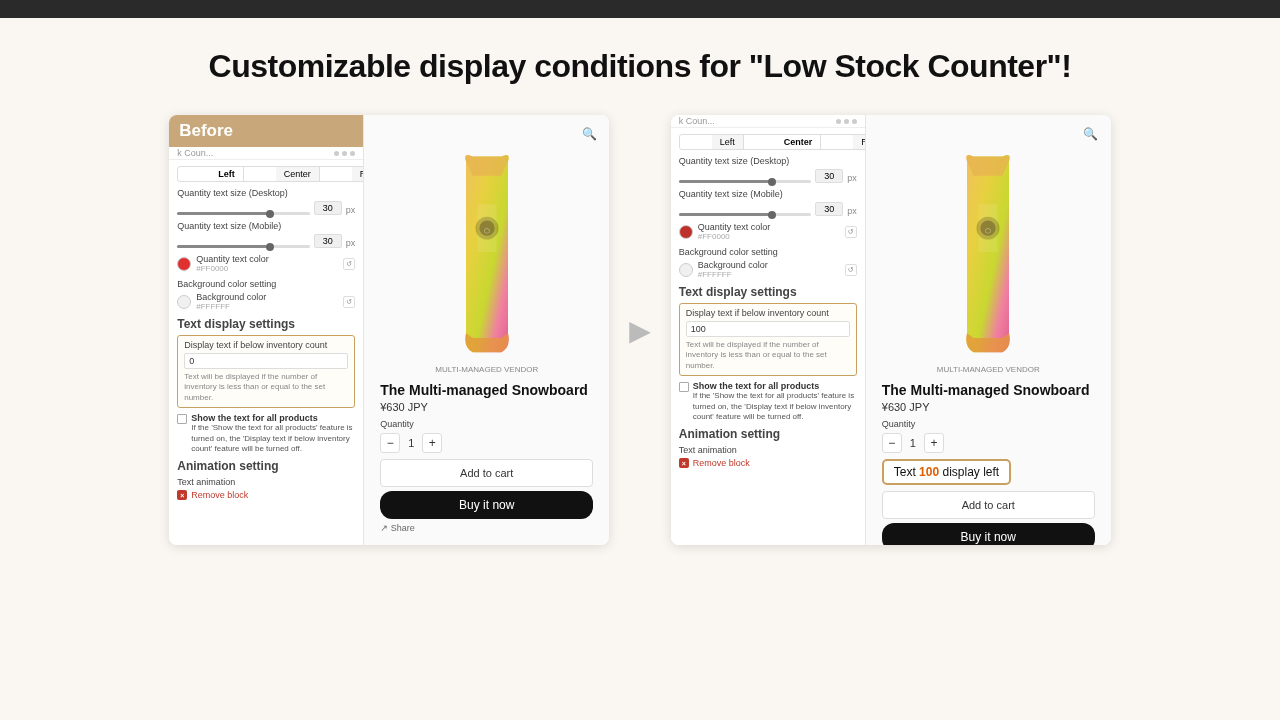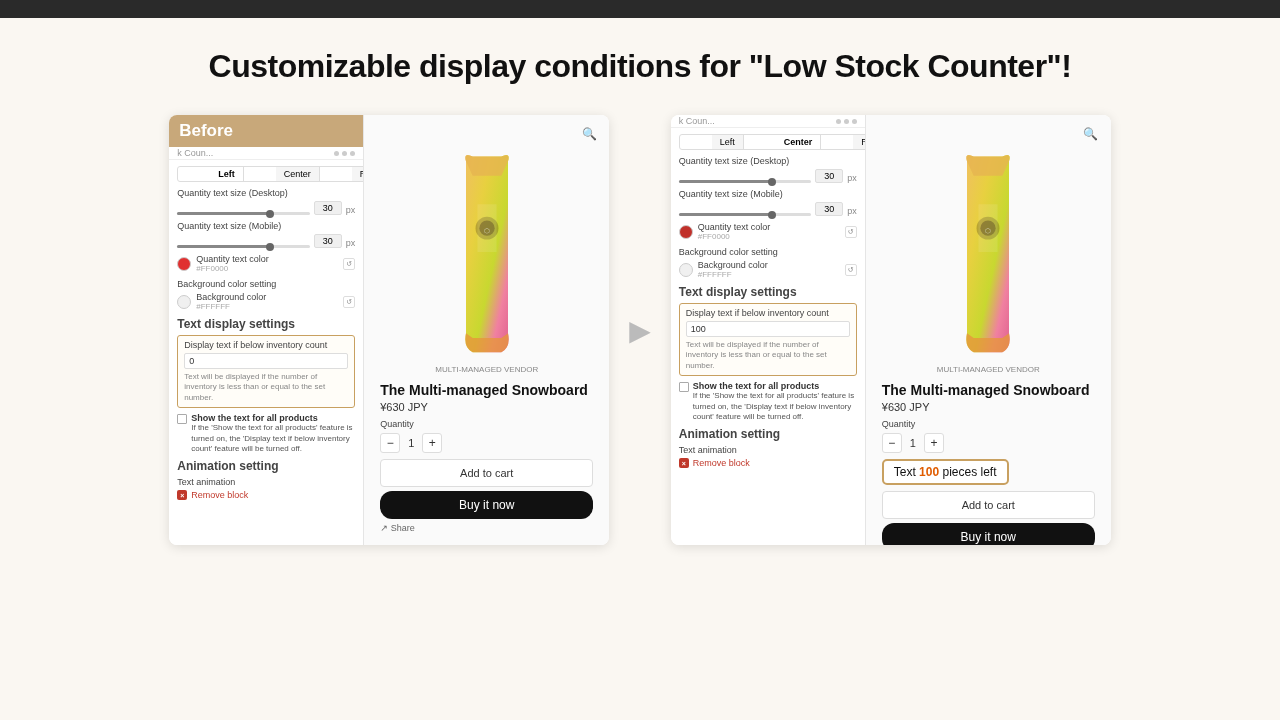--- a/index.html
+++ b/index.html
@@ -578,21 +578,21 @@
           <div class="vendor-label">MULTI-MANAGED VENDOR</div>
           <div class="product-title">The Multi-managed Snowboard</div>
           <div class="product-price">¥630 JPY</div>
           <div class="quantity-label">Quantity</div>
           <div class="quantity-control">
             <div class="qty-btn">−</div>
             <span class="qty-num">1</span>
             <div class="qty-btn">+</div>
           </div>
           <div class="low-stock-badge">
-            <span>Text </span><span class="highlight">100</span><span> pieces left</span>
+            <span>Text </span><span class="highlight">100</span><span> display left</span>
           </div>
           <button class="add-to-cart-btn">Add to cart</button>
           <button class="buy-now-btn">Buy it now</button>
         </div>
       </div>
     </div>
 
   </div>
 </div>
 

